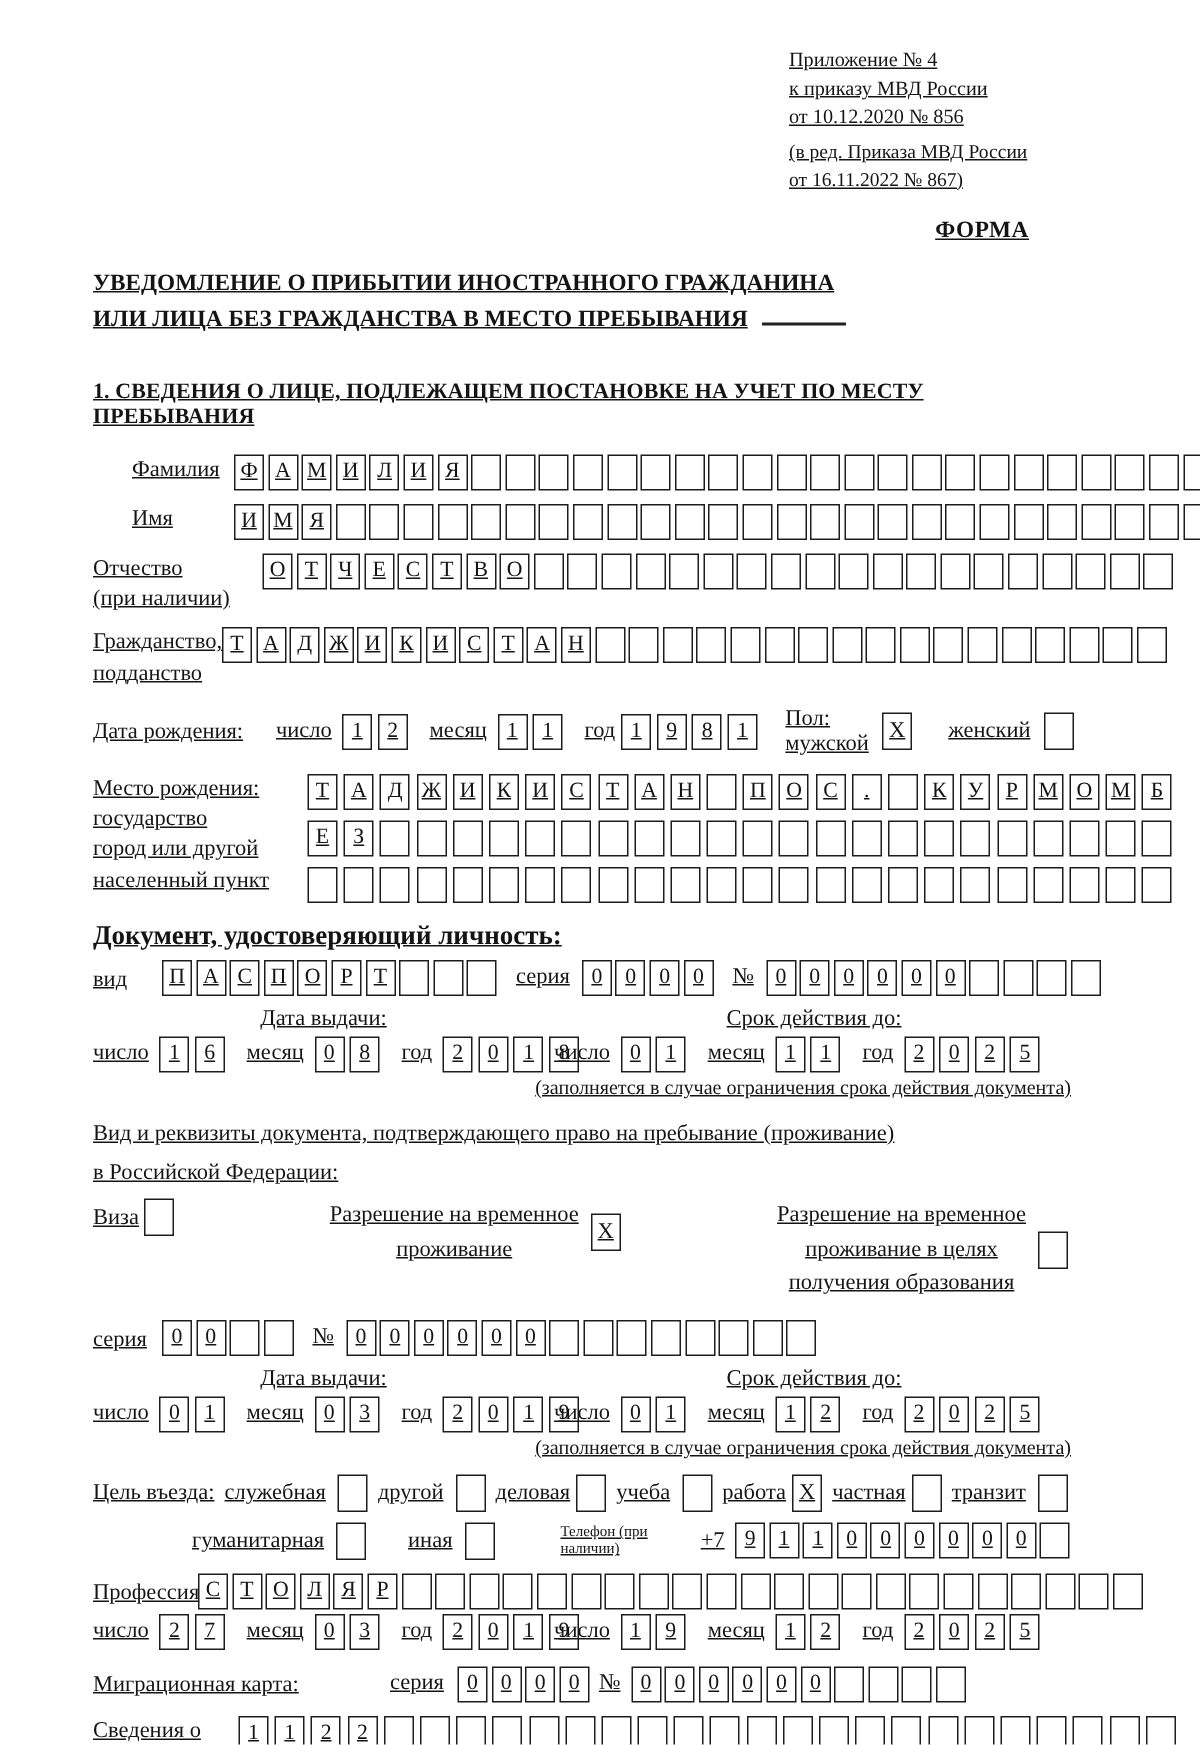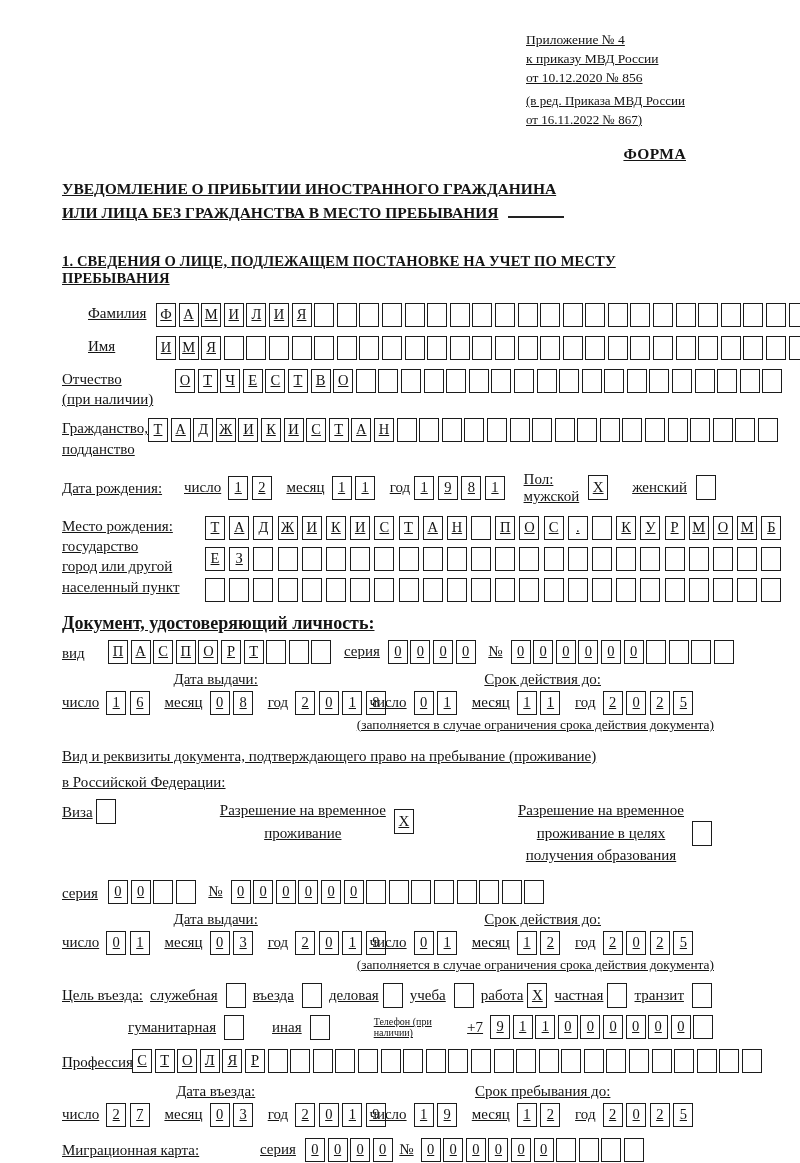--- a/index.html
+++ b/index.html
@@ -517,21 +517,21 @@
   </div>
   <div class="note-r">(заполняется в случае ограничения срока действия документа)</div>
 
   <div class="prow">
     <span class="flabel">Цель въезда:</span>
     <span class="opt">
         <span class="opt-label">служебная</span>
         <span class="cb"></span>
       </span>
     <span class="opt">
-        <span class="opt-label">въезда</span>
+        <span class="opt-label">другой</span>
         <span class="cb"></span>
       </span>
     <span class="opt">
         <span class="opt-label">деловая</span>
         <span class="cb" style="margin-left:4px"></span>
       </span>
     <span class="opt">
         <span class="opt-label">учеба</span>
         <span class="cb"></span>
       </span>
@@ -603,24 +603,20 @@
         <span class="cell"></span>
         <span class="cell"></span>
         <span class="cell"></span>
         <span class="cell"></span>
         <span class="cell"></span>
         <span class="cell"></span>
         <span class="cell"></span>
       </span>
   </div>
 
-  <div class="dates-heads" style="margin-top:10px">
-    <span class="dh-l">Дата въезда:</span>
-    <span class="dh-r">Срок пребывания до:</span>
-  </div>
   <div class="dates-row">
     <span class="dgroup half-l">
       <span class="dword">число</span>
       <span class="boxes">
           <span class="cell">2</span>
           <span class="cell">7</span>
         </span>
       <span class="dword">месяц</span>
       <span class="boxes">
           <span class="cell">0</span>

